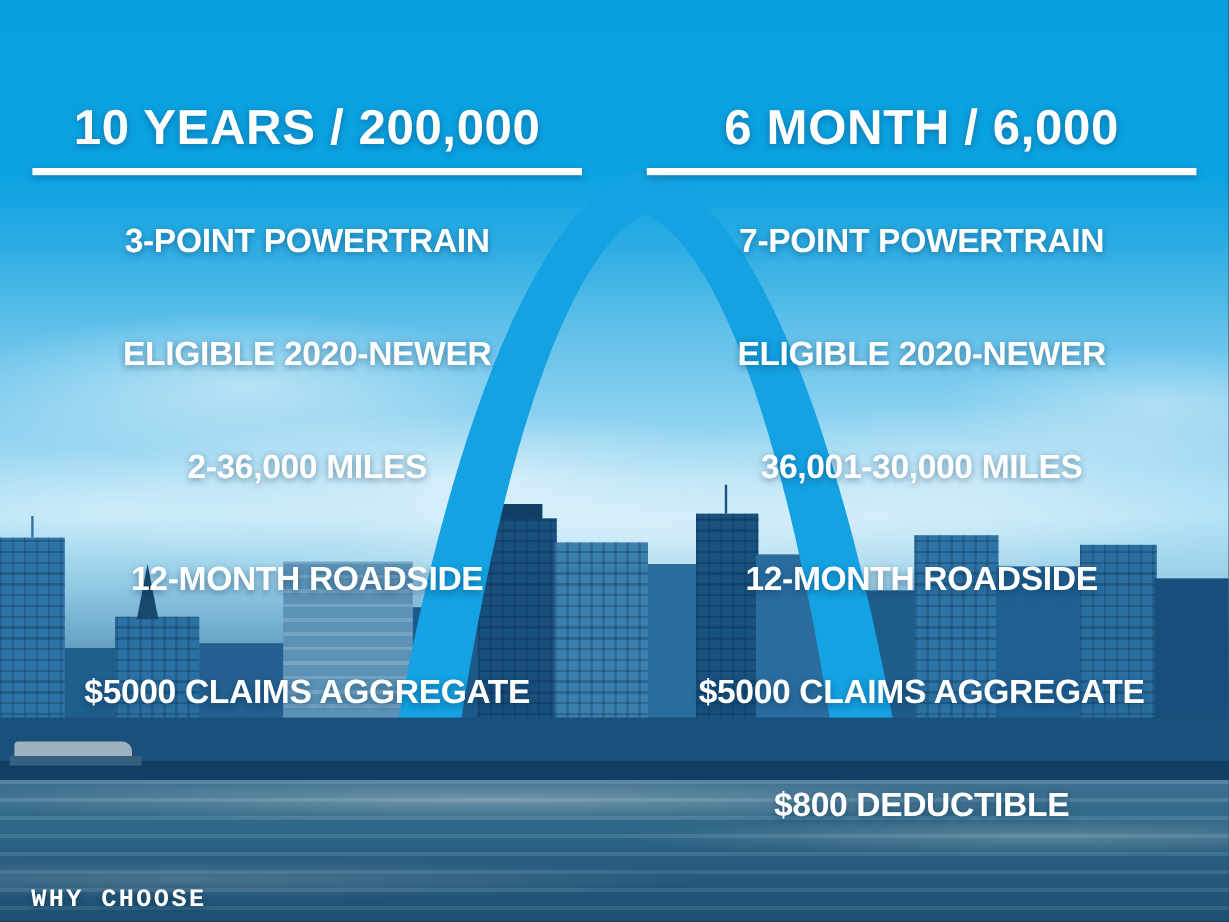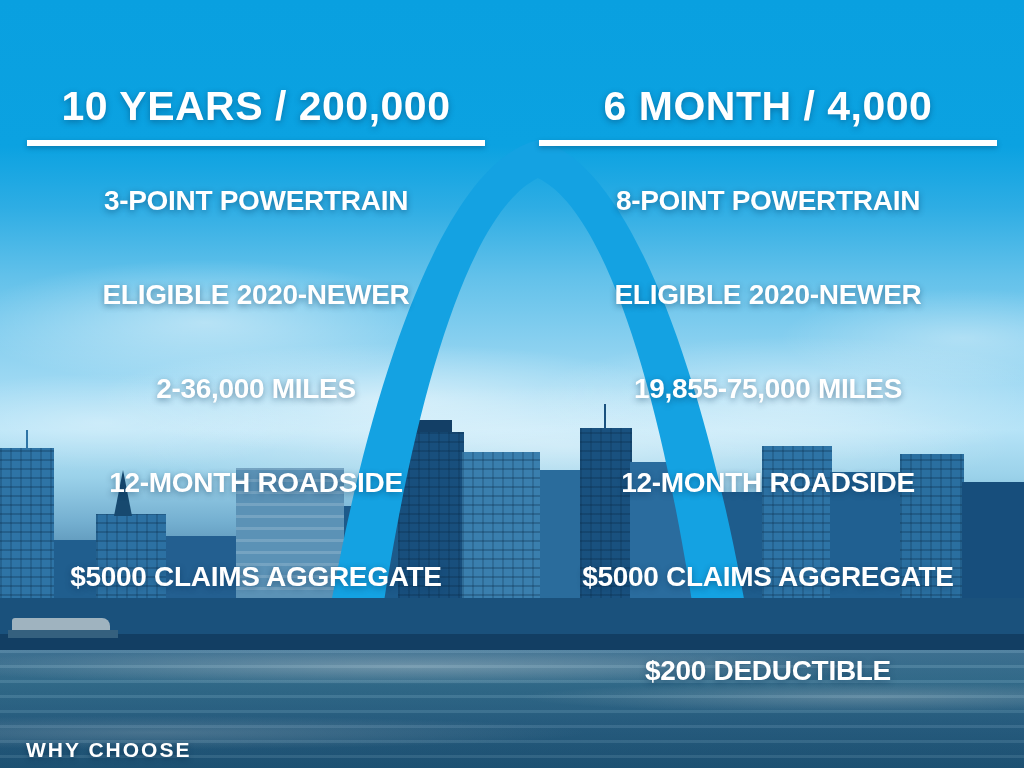--- a/index.html
+++ b/index.html
@@ -56,20 +56,21 @@
   .underline{width:458px;height:6px;background:#fff;margin-top:13px;box-shadow:0 2px 5px rgba(5,45,80,.35);}
   .features{margin-top:8px;width:100%;text-align:center;}
   .feature{
     height:94px;display:flex;align-items:center;justify-content:center;
     font-size:28px;font-weight:700;letter-spacing:-.3px;white-space:nowrap;
     text-shadow:0 2px 6px rgba(5,45,80,.45);
   }
   .footer{
     position:absolute;left:26px;bottom:6px;display:flex;align-items:flex-end;gap:12px;color:#fff;
     text-shadow:0 2px 5px rgba(5,40,70,.5);
+    font-family:Liberation Mono, monospace;
   }
   .footer-prefix{font-size:21px;font-weight:700;letter-spacing:2px;}
   .footer-brand{font-size:32px;font-weight:700;letter-spacing:1px;}
 </style>
 </head>
 <body>
 
 <div class="stage">
 
   <div class="sky"></div>
@@ -116,29 +117,29 @@
       <div class="features">
         <div class="feature">3-POINT POWERTRAIN</div>
         <div class="feature">ELIGIBLE 2020-NEWER</div>
         <div class="feature">2-36,000 MILES</div>
         <div class="feature">12-MONTH ROADSIDE</div>
         <div class="feature">$5000 CLAIMS AGGREGATE</div>
       </div>
     </section>
 
     <section class="col">
-      <h1 class="plan-header">6 MONTH / 4,000</h1>
+      <h1 class="plan-header">6 MONTH / 6,000</h1>
       <div class="underline"></div>
       <div class="features">
-        <div class="feature">8-POINT POWERTRAIN</div>
+        <div class="feature">7-POINT POWERTRAIN</div>
         <div class="feature">ELIGIBLE 2020-NEWER</div>
-        <div class="feature">19,855-75,000 MILES</div>
+        <div class="feature">36,001-30,000 MILES</div>
         <div class="feature">12-MONTH ROADSIDE</div>
         <div class="feature">$5000 CLAIMS AGGREGATE</div>
-        <div class="feature">$200 DEDUCTIBLE</div>
+        <div class="feature">$800 DEDUCTIBLE</div>
       </div>
     </section>
 
   </div>
 
   <div class="footer">
     <span class="footer-prefix">WHY CHOOSE</span>
   </div>
 
 </div>

